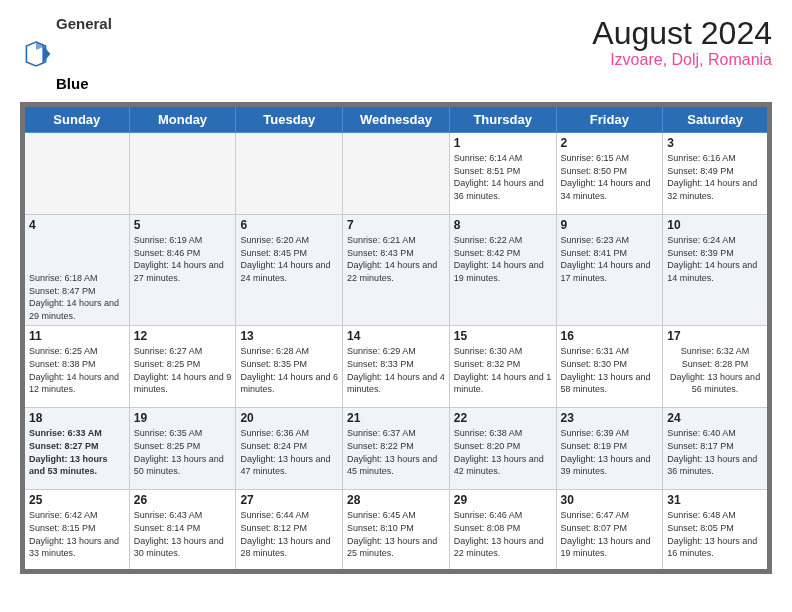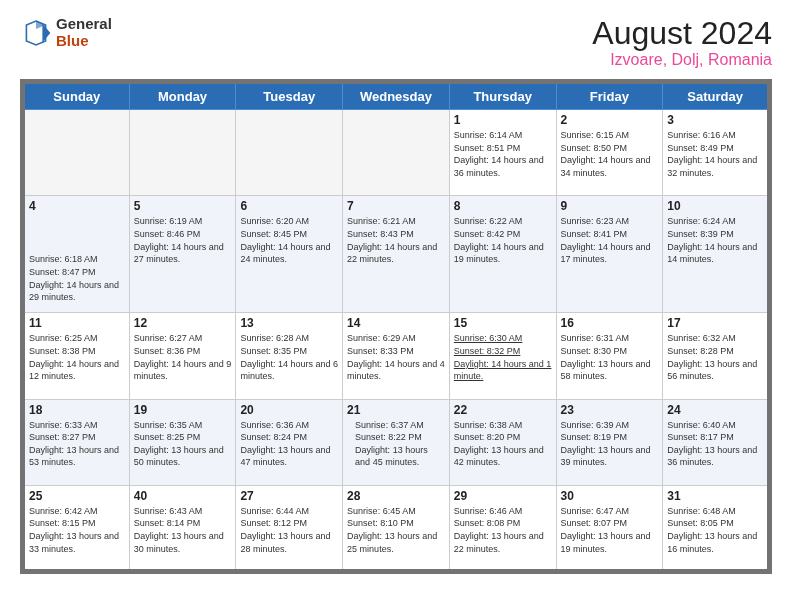--- a/index.html
+++ b/index.html
@@ -34,21 +34,22 @@
       line-height: 1.1;
     }
     .logo-general {
       font-size: 15px;
       font-weight: bold;
       color: #333;
     }
     .logo-blue {
       font-size: 15px;
       font-weight: bold;
-      color: #c2410c;
+      color: #000000;
+      margin-top: 43px;
     }
     .logo-icon {
       width: 32px;
       height: 32px;
       margin-right: 4px;
     }
     .title-block {
       text-align: right;
     }
     .month-title {
@@ -212,76 +213,76 @@
         <tr>
           <td>
             <span class="day-number">11</span>
             <div class="day-info" style="white-space: pre-line;">Sunrise: 6:25 AM
 Sunset: 8:38 PM
 Daylight: 14 hours and 12 minutes.</div>
           </td>
           <td>
             <span class="day-number">12</span>
             <div class="day-info" style="white-space: pre-line;">Sunrise: 6:27 AM
-Sunset: 8:36 PM
+Sunset: 8:25 PM
 Daylight: 14 hours and 9 minutes.</div>
           </td>
           <td>
             <span class="day-number">13</span>
             <div class="day-info" style="white-space: pre-line;">Sunrise: 6:28 AM
 Sunset: 8:35 PM
 Daylight: 14 hours and 6 minutes.</div>
           </td>
           <td>
             <span class="day-number">14</span>
             <div class="day-info" style="white-space: pre-line;">Sunrise: 6:29 AM
 Sunset: 8:33 PM
 Daylight: 14 hours and 4 minutes.</div>
           </td>
           <td>
             <span class="day-number">15</span>
-            <div class="day-info" style="white-space: pre-line; text-decoration: underline;">Sunrise: 6:30 AM
+            <div class="day-info" style="white-space: pre-line;">Sunrise: 6:30 AM
 Sunset: 8:32 PM
 Daylight: 14 hours and 1 minute.</div>
           </td>
           <td>
             <span class="day-number">16</span>
             <div class="day-info" style="white-space: pre-line;">Sunrise: 6:31 AM
 Sunset: 8:30 PM
 Daylight: 13 hours and 58 minutes.</div>
           </td>
           <td>
             <span class="day-number">17</span>
-            <div class="day-info" style="white-space: pre-line;">Sunrise: 6:32 AM
+            <div class="day-info" style="white-space: pre-line; text-align: center;">Sunrise: 6:32 AM
 Sunset: 8:28 PM
 Daylight: 13 hours and 56 minutes.</div>
           </td>
         </tr>
         <tr class="row-alt">
           <td>
             <span class="day-number">18</span>
-            <div class="day-info" style="white-space: pre-line;">Sunrise: 6:33 AM
+            <div class="day-info" style="white-space: pre-line; font-weight: bold;">Sunrise: 6:33 AM
 Sunset: 8:27 PM
 Daylight: 13 hours and 53 minutes.</div>
           </td>
           <td>
             <span class="day-number">19</span>
             <div class="day-info" style="white-space: pre-line;">Sunrise: 6:35 AM
 Sunset: 8:25 PM
 Daylight: 13 hours and 50 minutes.</div>
           </td>
           <td>
             <span class="day-number">20</span>
             <div class="day-info" style="white-space: pre-line;">Sunrise: 6:36 AM
 Sunset: 8:24 PM
 Daylight: 13 hours and 47 minutes.</div>
           </td>
           <td>
             <span class="day-number">21</span>
-            <div class="day-info" style="white-space: pre-line; margin-left: 8px;">Sunrise: 6:37 AM
+            <div class="day-info" style="white-space: pre-line;">Sunrise: 6:37 AM
 Sunset: 8:22 PM
 Daylight: 13 hours and 45 minutes.</div>
           </td>
           <td>
             <span class="day-number">22</span>
             <div class="day-info" style="white-space: pre-line;">Sunrise: 6:38 AM
 Sunset: 8:20 PM
 Daylight: 13 hours and 42 minutes.</div>
           </td>
           <td>
@@ -298,21 +299,21 @@
           </td>
         </tr>
         <tr>
           <td>
             <span class="day-number">25</span>
             <div class="day-info" style="white-space: pre-line;">Sunrise: 6:42 AM
 Sunset: 8:15 PM
 Daylight: 13 hours and 33 minutes.</div>
           </td>
           <td>
-            <span class="day-number">40</span>
+            <span class="day-number">26</span>
             <div class="day-info" style="white-space: pre-line;">Sunrise: 6:43 AM
 Sunset: 8:14 PM
 Daylight: 13 hours and 30 minutes.</div>
           </td>
           <td>
             <span class="day-number">27</span>
             <div class="day-info" style="white-space: pre-line;">Sunrise: 6:44 AM
 Sunset: 8:12 PM
 Daylight: 13 hours and 28 minutes.</div>
           </td>

